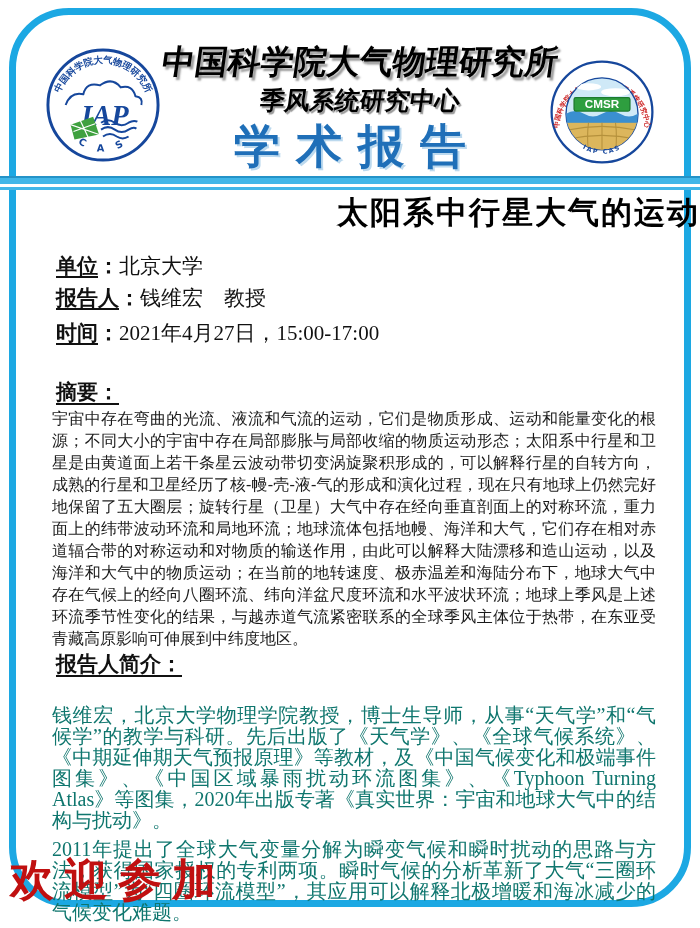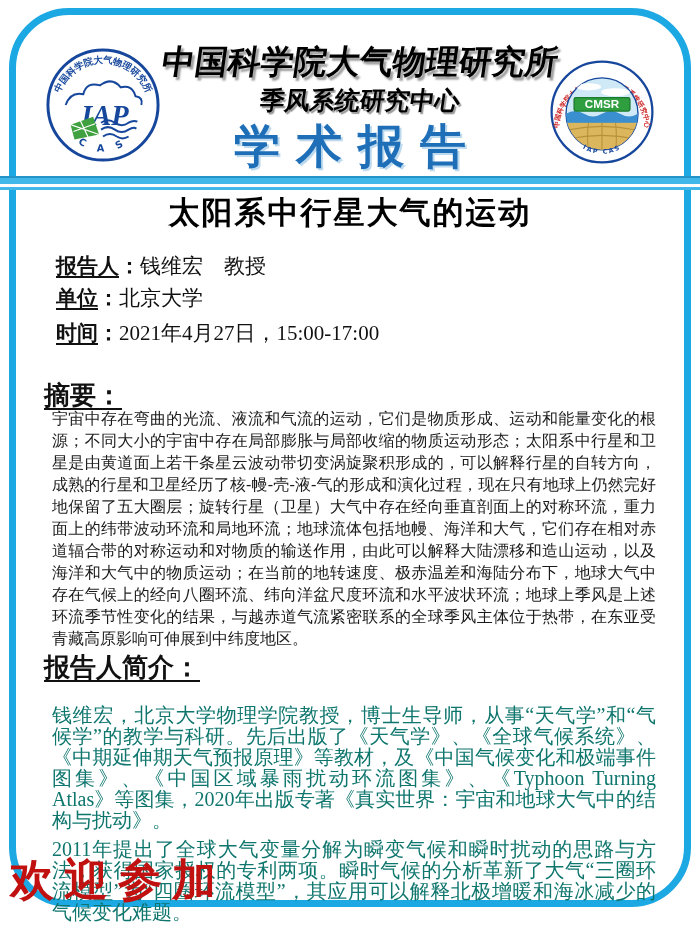--- a/index.html
+++ b/index.html
@@ -38,30 +38,30 @@
     transform:skewX(-8deg);
     text-shadow:2px 2px 1px #9a9a9a;white-space:nowrap;
   }
   .banner-title{
     position:absolute;left:0;right:0;top:116px;text-align:center;
     font-size:46px;font-weight:700;color:#1F6FB8;
     letter-spacing:16px;padding-left:16px;
     text-shadow:2px 2px 0 #bcd9ee;white-space:nowrap;
   }
   .lecture-title{
-    position:absolute;left:0;right:0;top:192px;text-align:center;
+    position:absolute;left:0;right:0;top:192px;text-align:right;
     font-size:31px;font-weight:700;letter-spacing:2px;color:#000;white-space:nowrap;
   }
   .info{position:absolute;left:56px;right:44px;top:250px;font-size:21px;}
   .info-row{line-height:32px;}
   .info-row.gap{margin-top:3px;}
   .lbl{font-weight:700;text-decoration:underline;text-underline-offset:3px;}
   .colon{font-weight:700;}
   .sec-heading{
-    position:absolute;left:44px;font-size:26px;font-weight:700;
+    position:absolute;left:56px;font-size:21px;font-weight:700;
     text-decoration:underline;text-underline-offset:4px;
   }
   .h-abstract{top:378px;}
   .h-bio{top:650px;text-align:right;}
   .abstract-text{
     position:absolute;left:52px;right:44px;top:408px;
     font-size:16px;line-height:22px;text-align:justify;color:#1a1a1a;
   }
   .bio-text{
     position:absolute;left:52px;right:44px;top:705px;
@@ -147,24 +147,24 @@
   <div class="org-title">中国科学院大气物理研究所</div>
   <div class="center-name">季风系统研究中心</div>
   <div class="banner-title">学术报告</div>
 
   <div class="divider"></div>
 
   <div class="lecture-title">太阳系中行星大气的运动</div>
 
   <div class="info">
     <div class="info-row">
-      <span class="lbl">报告人</span><span class="colon">：</span><span>钱维宏　教授</span>
+      <span class="lbl">单位</span><span class="colon">：</span><span>北京大学</span>
     </div>
     <div class="info-row">
-      <span class="lbl">单位</span><span class="colon">：</span><span>北京大学</span>
+      <span class="lbl">报告人</span><span class="colon">：</span><span>钱维宏　教授</span>
     </div>
     <div class="info-row gap">
       <span class="lbl">时间</span><span class="colon">：</span><span>2021年4月27日，15:00-17:00</span>
     </div>
   </div>
 
   <div class="sec-heading h-abstract">
     <span>摘要</span><span>：</span>
   </div>
   <div class="abstract-text">宇宙中存在弯曲的光流、液流和气流的运动，它们是物质形成、运动和能量变化的根源；不同大小的宇宙中存在局部膨胀与局部收缩的物质运动形态；太阳系中行星和卫星是由黄道面上若干条星云波动带切变涡旋聚积形成的，可以解释行星的自转方向，成熟的行星和卫星经历了核-幔-壳-液-气的形成和演化过程，现在只有地球上仍然完好地保留了五大圈层；旋转行星（卫星）大气中存在经向垂直剖面上的对称环流，重力面上的纬带波动环流和局地环流；地球流体包括地幔、海洋和大气，它们存在相对赤道辐合带的对称运动和对物质的输送作用，由此可以解释大陆漂移和造山运动，以及海洋和大气中的物质运动；在当前的地转速度、极赤温差和海陆分布下，地球大气中存在气候上的经向八圈环流、纬向洋盆尺度环流和水平波状环流；地球上季风是上述环流季节性变化的结果，与越赤道气流紧密联系的全球季风主体位于热带，在东亚受青藏高原影响可伸展到中纬度地区。</div>

